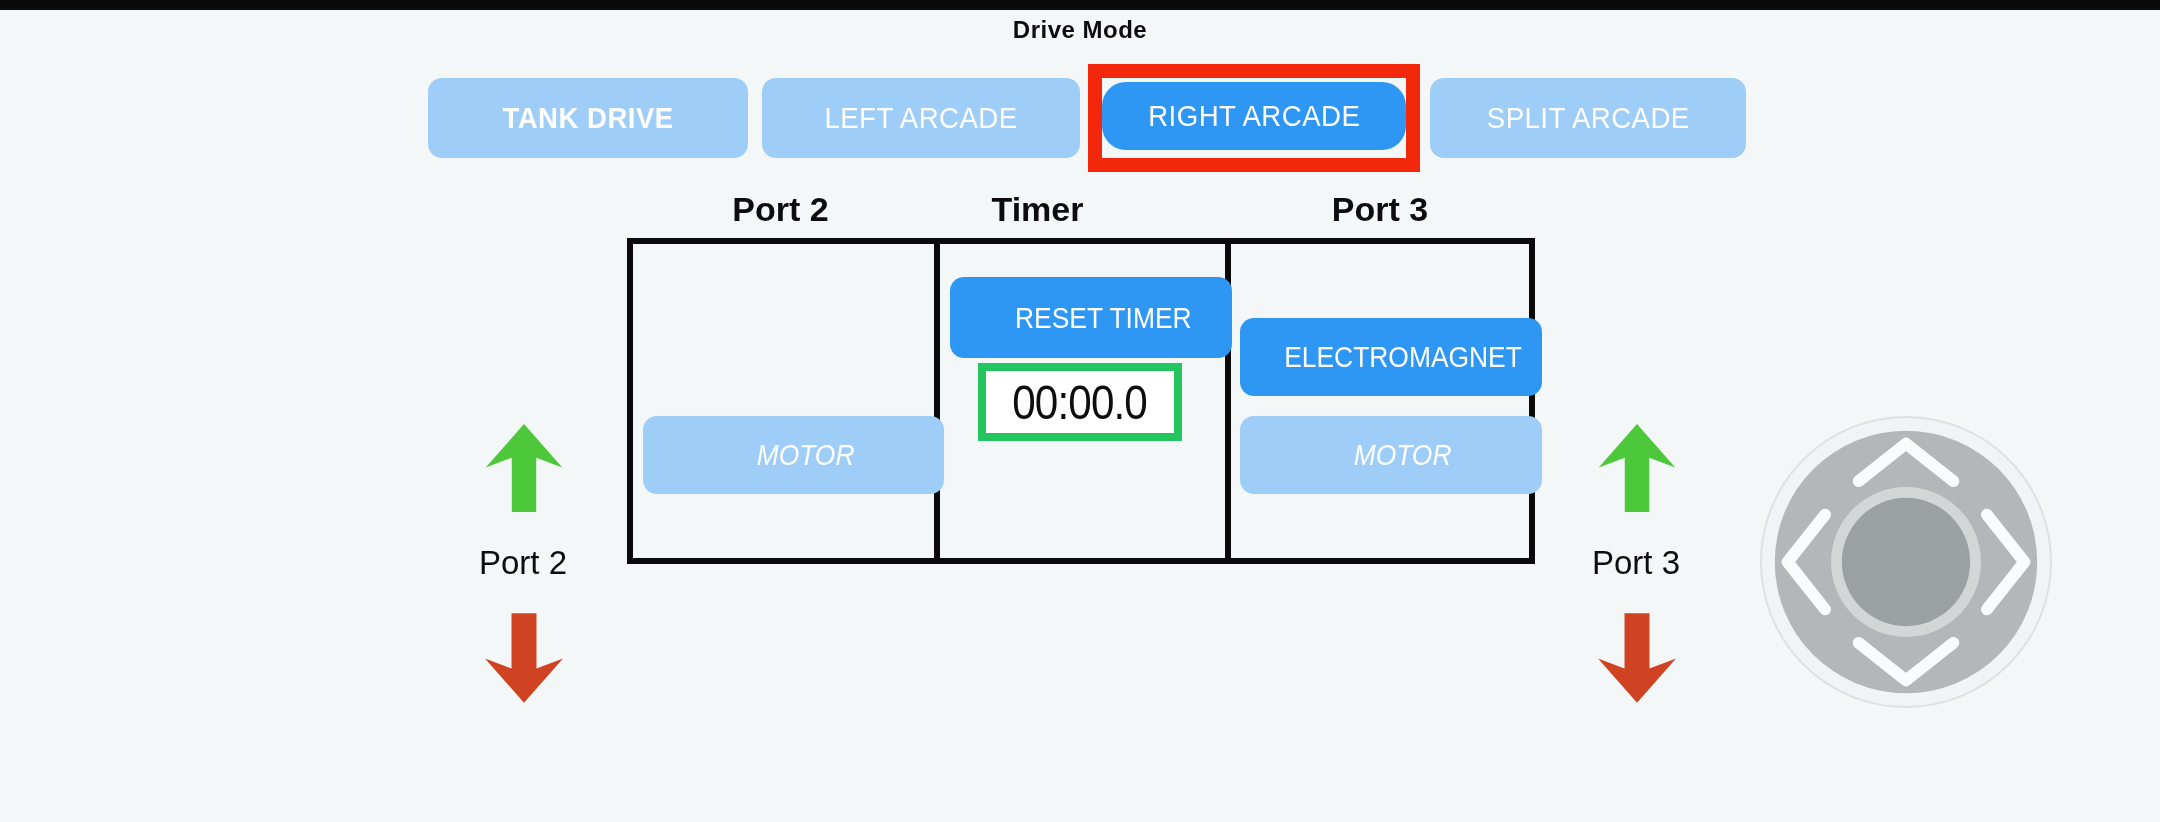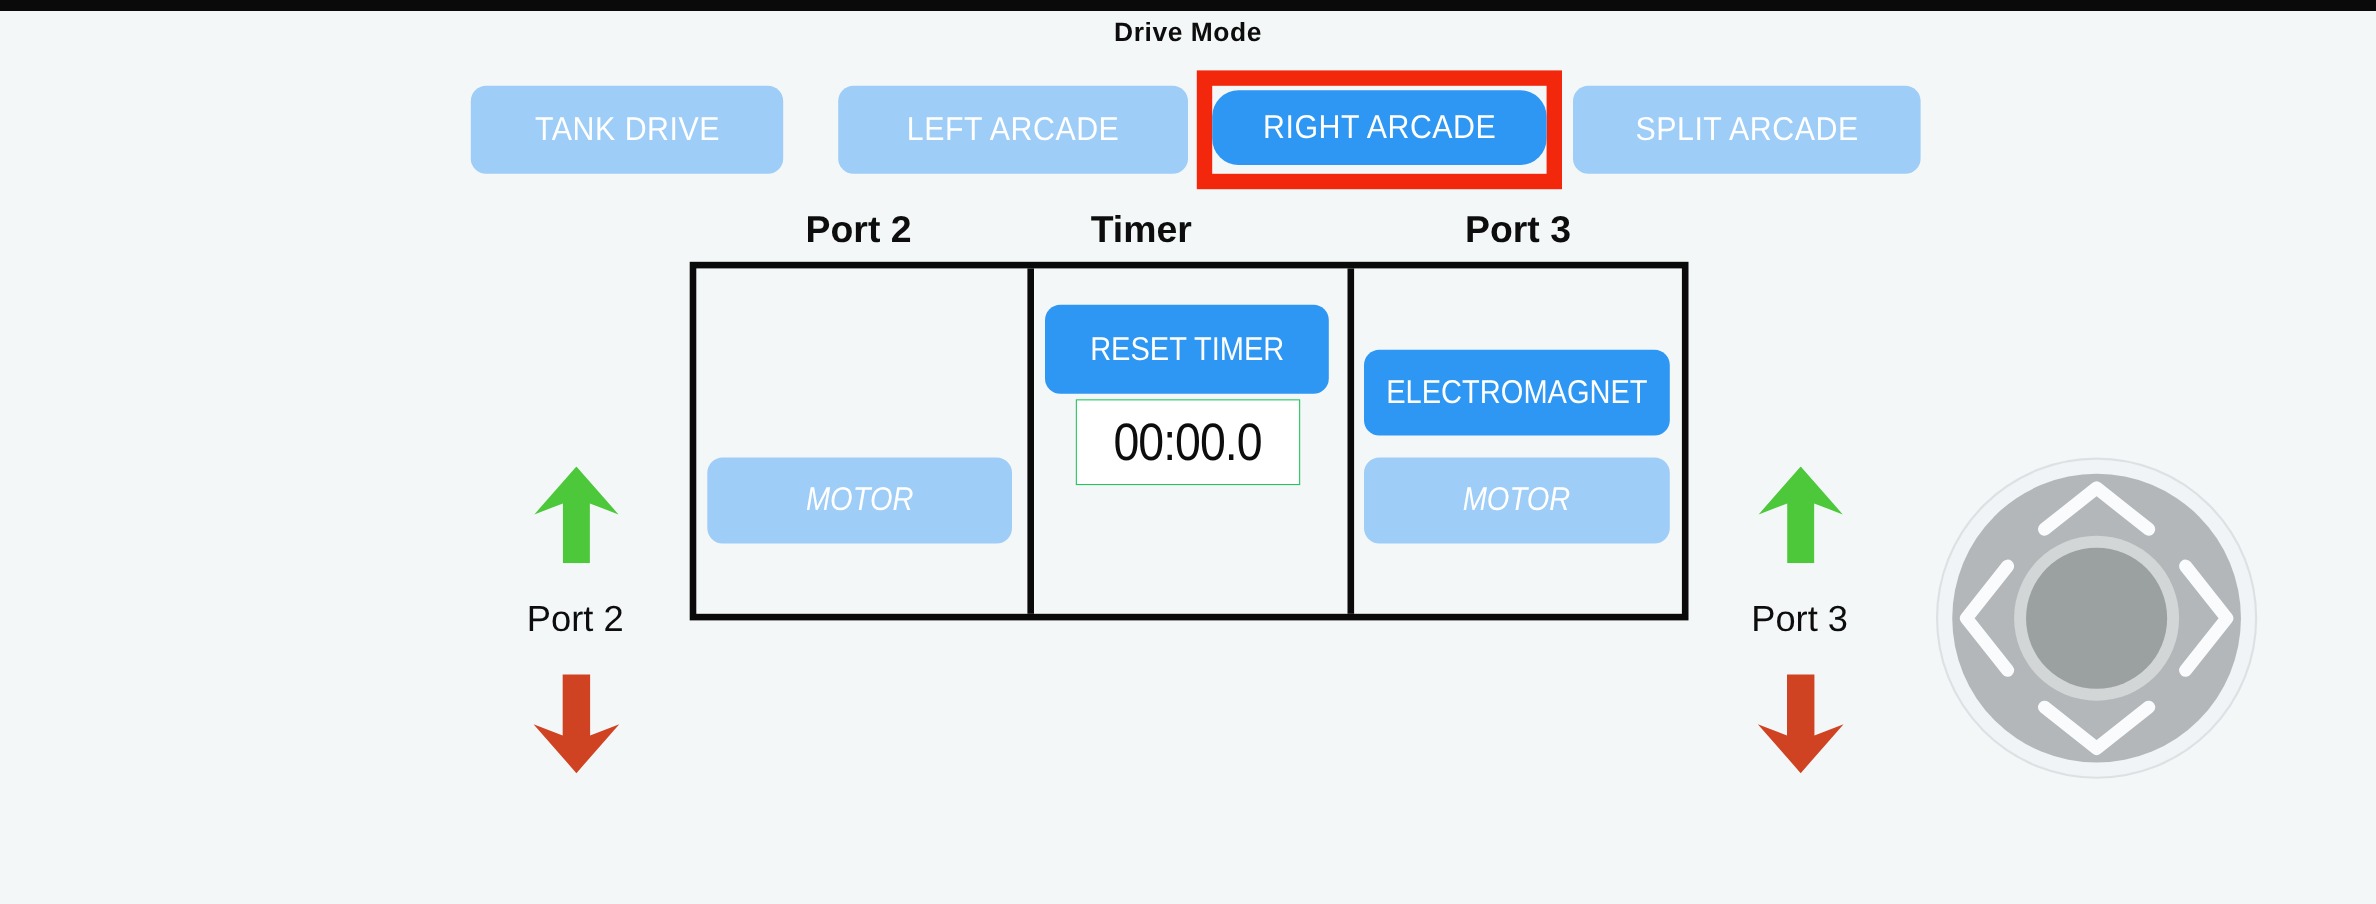--- a/index.html
+++ b/index.html
@@ -29,47 +29,47 @@
     position:absolute;top:190px;text-align:center;
     font-size:34px;font-weight:bold;color:#0d0d0d;
   }
   .panel{
     position:absolute;left:627px;top:238px;width:908px;height:326px;
     border:6px solid #0a0a0a;box-sizing:border-box;
   }
   .vdiv{position:absolute;top:0;width:6px;height:100%;background:#0a0a0a;}
   .panel-btn{
     position:absolute;border-radius:14px;display:flex;align-items:center;justify-content:center;
-    color:#ffffff;font-size:30px;cursor:pointer;
+    color:#ffffff;font-size:30px;cursor:pointer;padding-left:24px;
   }
   .panel-btn .lbl{display:inline-block;transform:scaleX(0.88);white-space:nowrap;}
   .active-blue{background:#2e96f3;}
   .inactive-blue{background:#9ecdf7;font-style:italic;}
   .timer-display{
     position:absolute;left:345px;top:119px;width:204px;height:78px;
-    background:#ffffff;border:1px solid #22c55e;box-sizing:border-box;
+    background:#ffffff;border:8px solid #22c55e;box-sizing:border-box;
     display:flex;align-items:center;justify-content:center;
     font-size:48px;color:#0d0d0d;
   }
   .timer-display .lbl{display:inline-block;transform:scaleX(0.88);letter-spacing:-1px;}
   .arrow{position:absolute;width:78px;cursor:pointer;}
   .side-label{
     position:absolute;width:200px;text-align:center;
     font-size:33px;color:#0d0d0d;
   }
   .joystick{position:absolute;left:1758px;top:414px;width:296px;height:296px;cursor:pointer;}
 </style>
 </head>
 <body>
 
 <div class="topbar"></div>
 
 <div class="page-title">Drive Mode</div>
 
-<div class="drive-btn" style="left:428px;width:284px;">
+<div class="drive-btn" style="left:428px;width:320px;font-weight:bold;">
   <span class="lbl">TANK DRIVE</span>
 </div>
 <div class="drive-btn" style="left:762px;width:318px;">
   <span class="lbl">LEFT ARCADE</span>
 </div>
 <div class="sel-wrap">
   <div class="drive-btn">
     <span class="lbl">RIGHT ARCADE</span>
   </div>
 </div>

